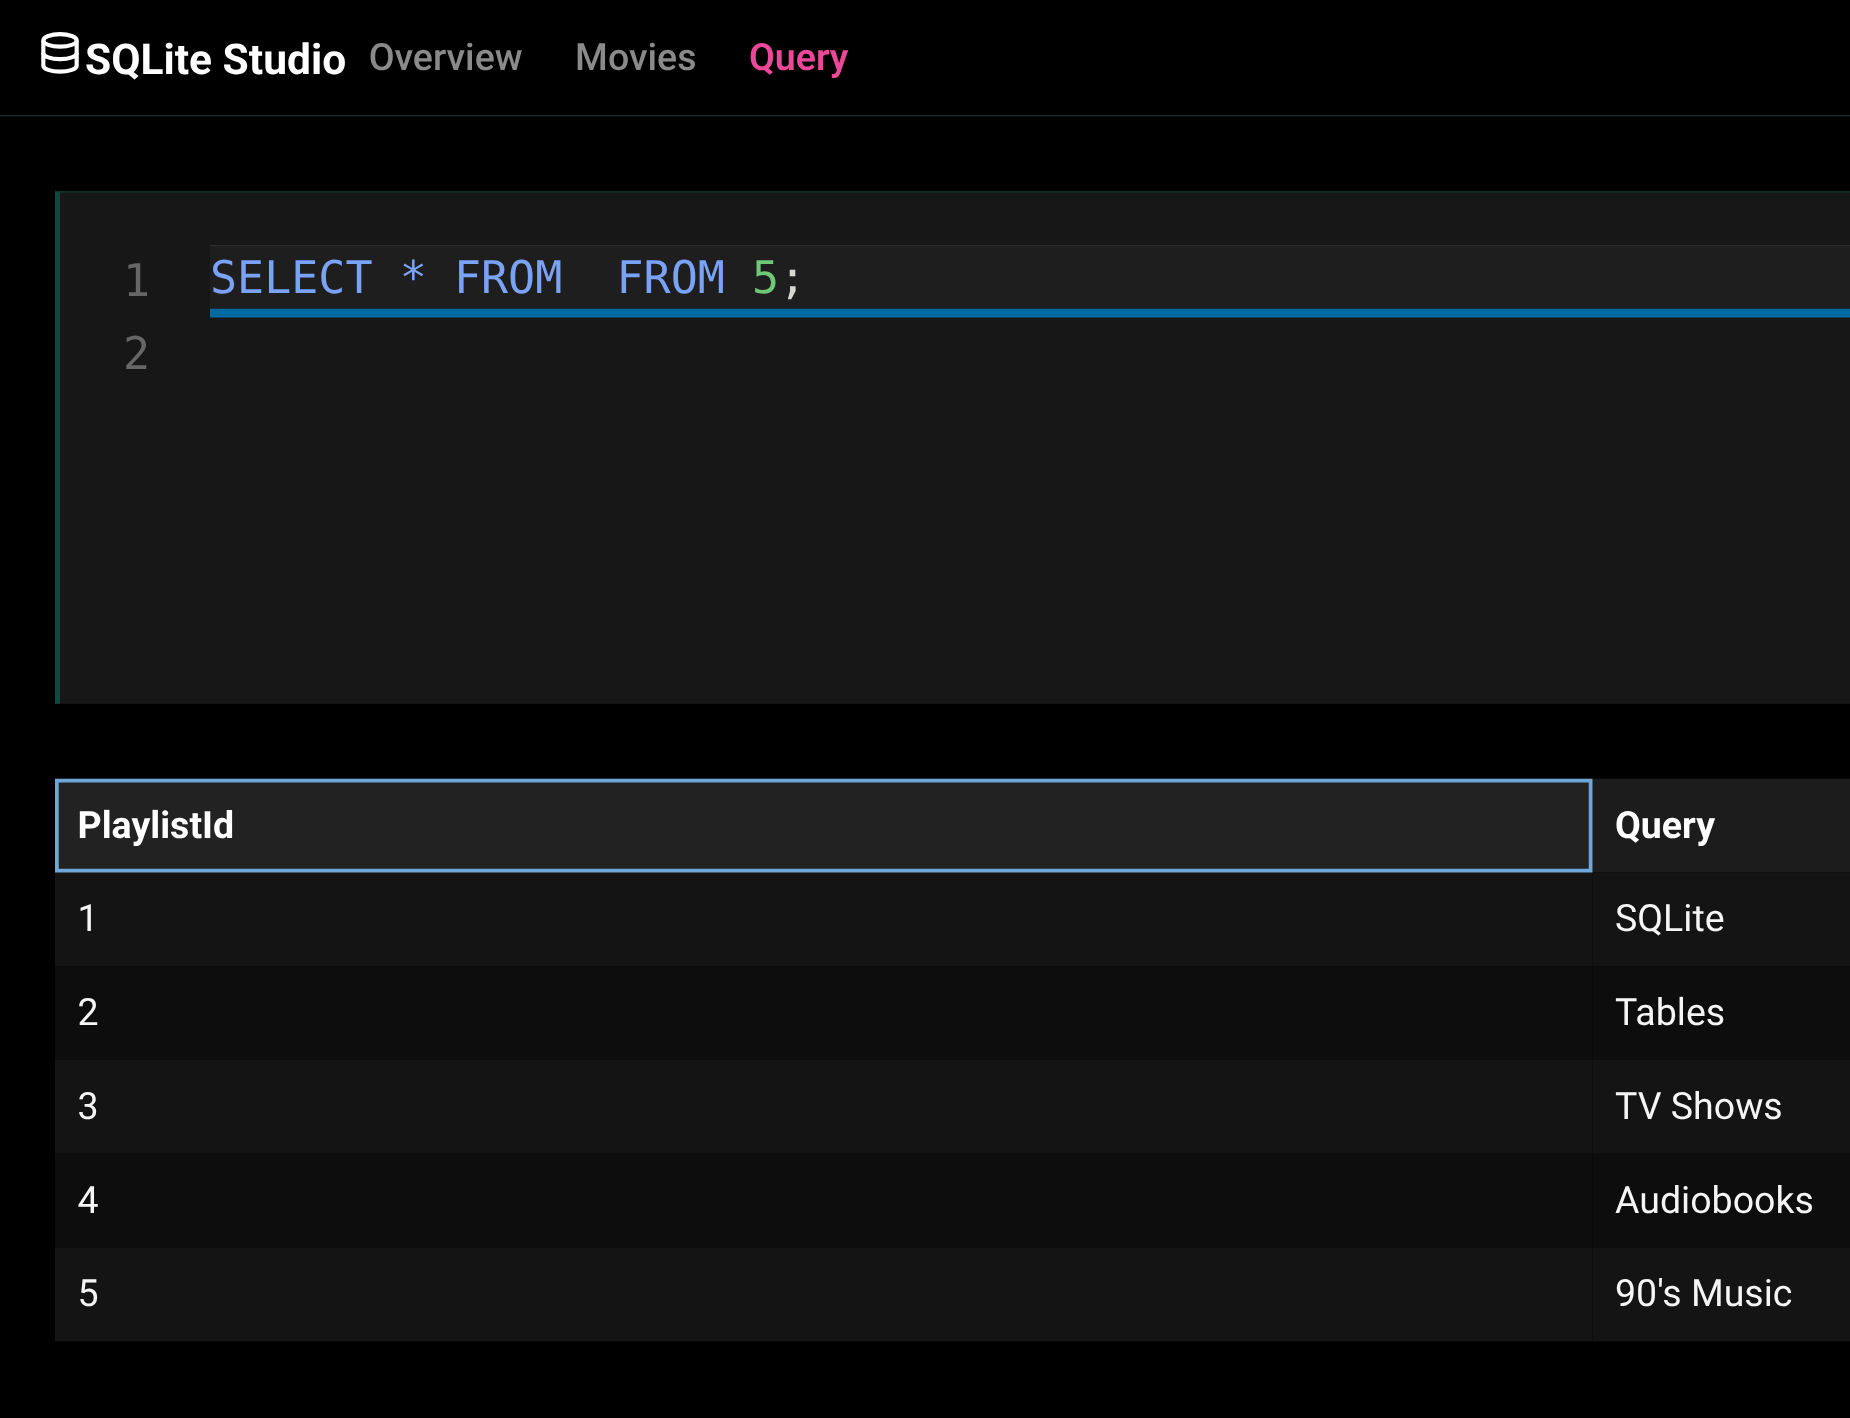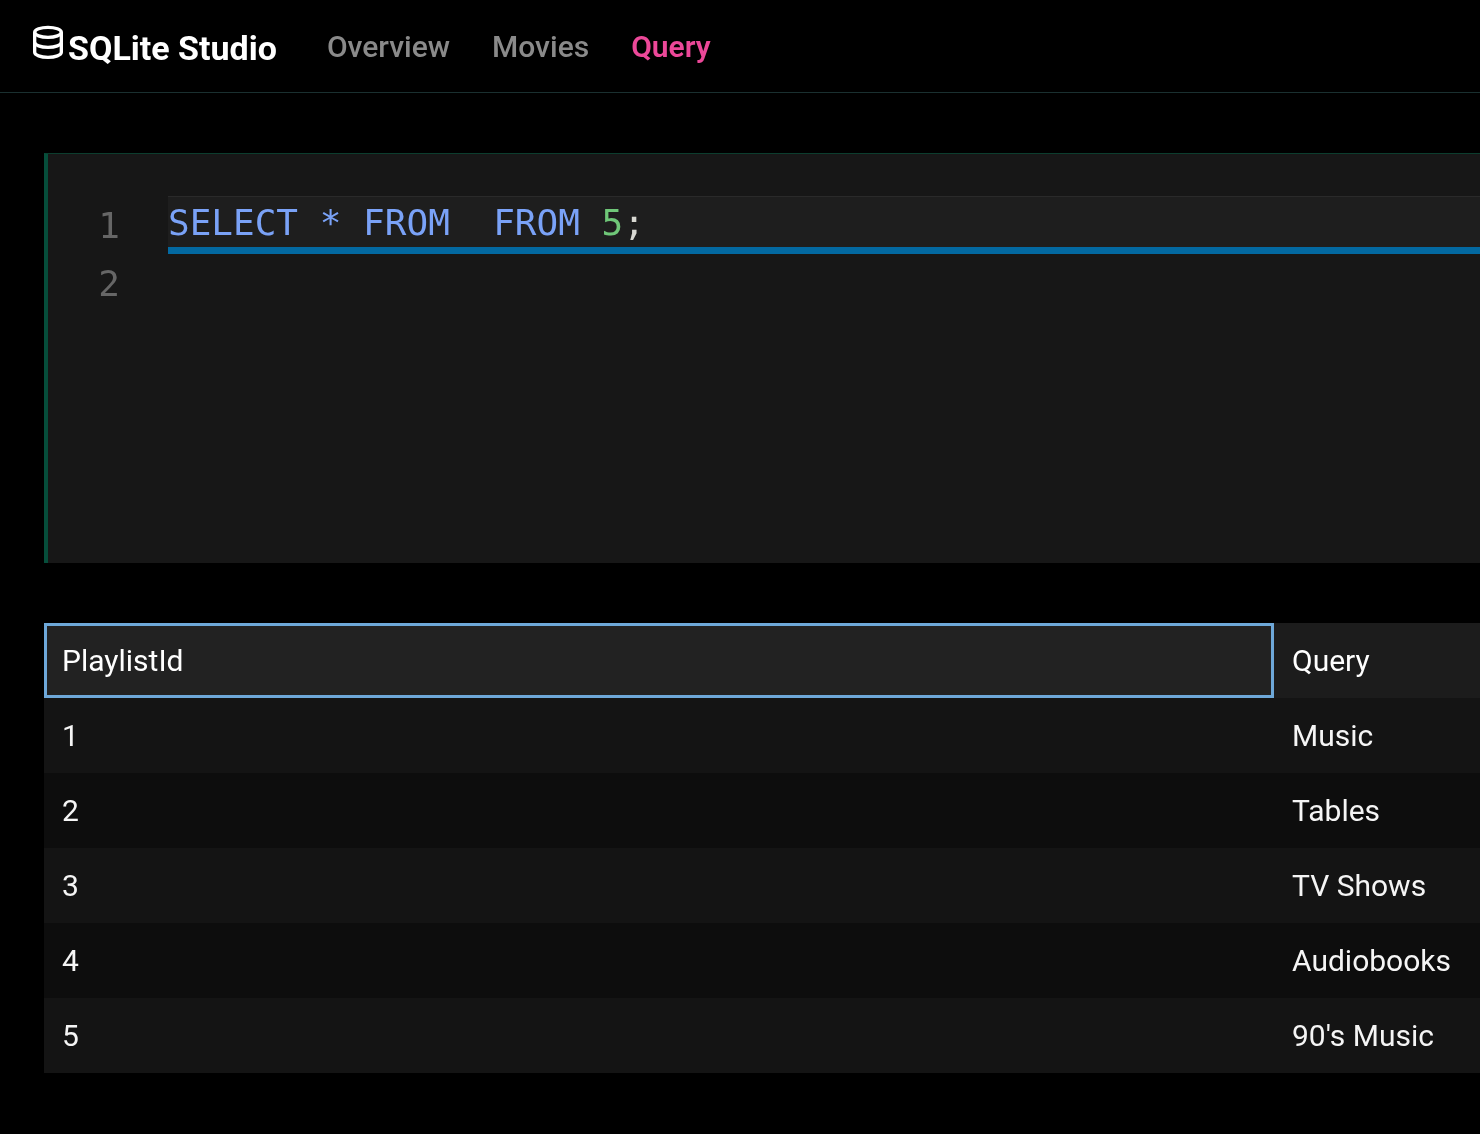--- a/index.html
+++ b/index.html
@@ -35,21 +35,20 @@
     stroke-width: 2;
   }
   .app-title {
     font-size: 34px;
     font-weight: 700;
     color: #fff;
   }
   .nav {
     display: flex;
     gap: 42px;
-    margin-left: 32px;
   }
   .nav-item {
     font-size: 30px;
     font-weight: 500;
     color: #8a8a8a;
     cursor: pointer;
   }
   .nav-item.active {
     color: #ec4899;
     font-weight: 600;
@@ -99,21 +98,21 @@
   .results {
     margin: 60px 0 0 44px;
   }
   .results table {
     width: 100%;
     border-collapse: collapse;
   }
   .results th {
     text-align: left;
     font-size: 30px;
-    font-weight: 400;
+    font-weight: 700;
     padding: 20px 18px;
     background: #1c1c1c;
     color: #fff;
   }
   .results th.selected {
     outline: 3px solid #6ea8d9;
     outline-offset: -3px;
     background: #222;
   }
   .results td {
@@ -165,21 +164,21 @@
   <table>
     <thead>
         <tr id="results-head">
           <th class="selected col-id">PlaylistId</th>
           <th>Query</th>
         </tr>
       </thead>
     <tbody id="results-body">
         <tr>
           <td>1</td>
-          <td>Music</td>
+          <td>SQLite</td>
         </tr>
         <tr>
           <td>2</td>
           <td>Tables</td>
         </tr>
         <tr>
           <td>3</td>
           <td>TV Shows</td>
         </tr>
         <tr>

